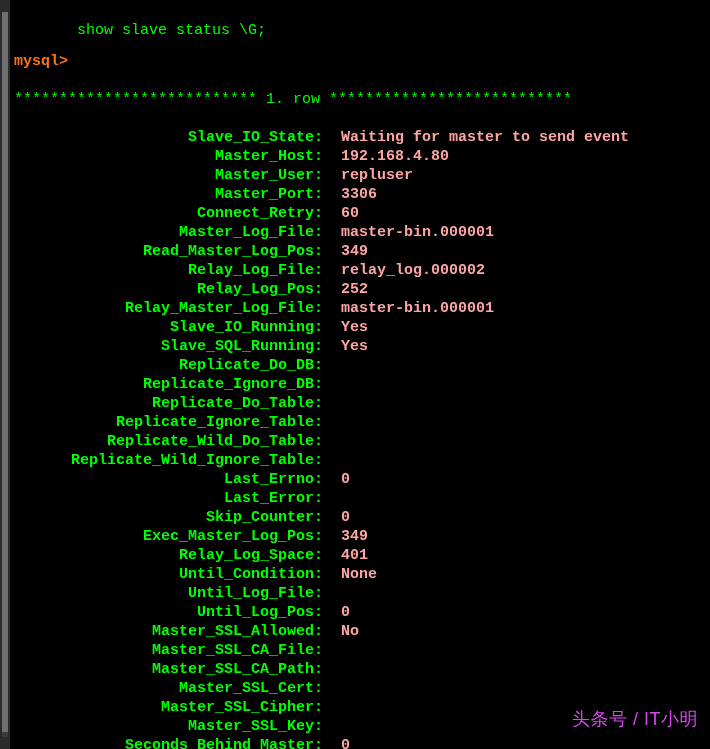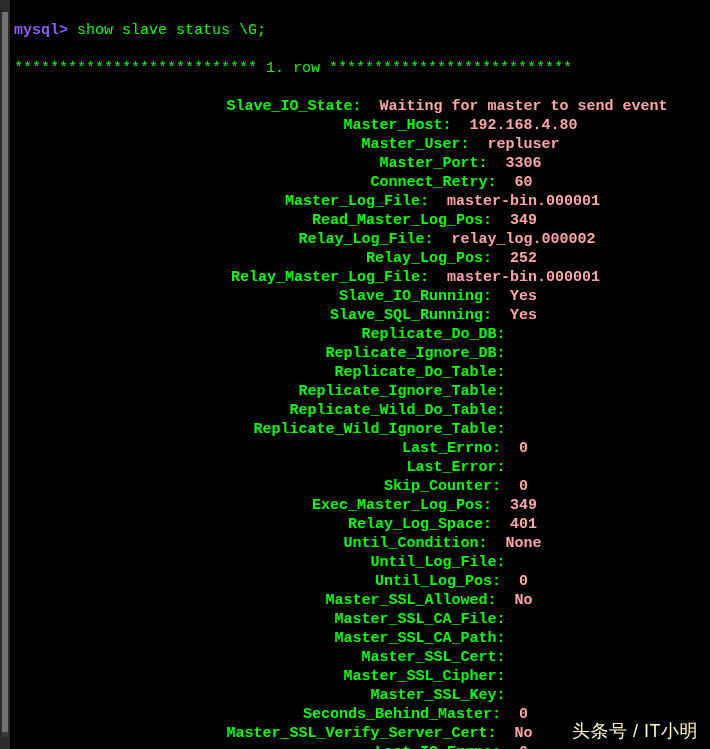--- a/index.html
+++ b/index.html
@@ -16,56 +16,56 @@
     position: relative;
   }
   .terminal {
     padding: 2px 4px;
     white-space: pre;
   }
   .prompt-line {
     display: flex;
   }
   .prompt {
-    color: #8b5cf6;
+    color: #f97316;
     font-weight: bold;
+    margin-top: 31px;
   }
   .cmd {
     color: #00ff00;
     font-weight: normal;
   }
   .row-header {
     color: #00ff00;
     font-weight: normal;
   }
   .kv-line {
     display: flex;
-    justify-content: center;
   }
   .key {
     color: #00ff00;
     font-weight: bold;
     text-align: right;
     display: inline-block;
     width: 300px;
   }
   .colon {
     color: #00ff00;
     font-weight: bold;
     padding: 0 1ch 0 0;
   }
   .val {
     color: #fca5a5;
     font-weight: bold;
   }
   .watermark {
     position: absolute;
     right: 12px;
-    bottom: 8px;
-    color: #fef9c3;
+    bottom: 20px;
+    color: #d946ef;
     font-family: "Microsoft YaHei", "PingFang SC", sans-serif;
     font-size: 18px;
     font-weight: 500;
     letter-spacing: 0.5px;
   }
   .scrollbar {
     position: absolute;
     left: 0;
     top: 0;
     bottom: 0;

